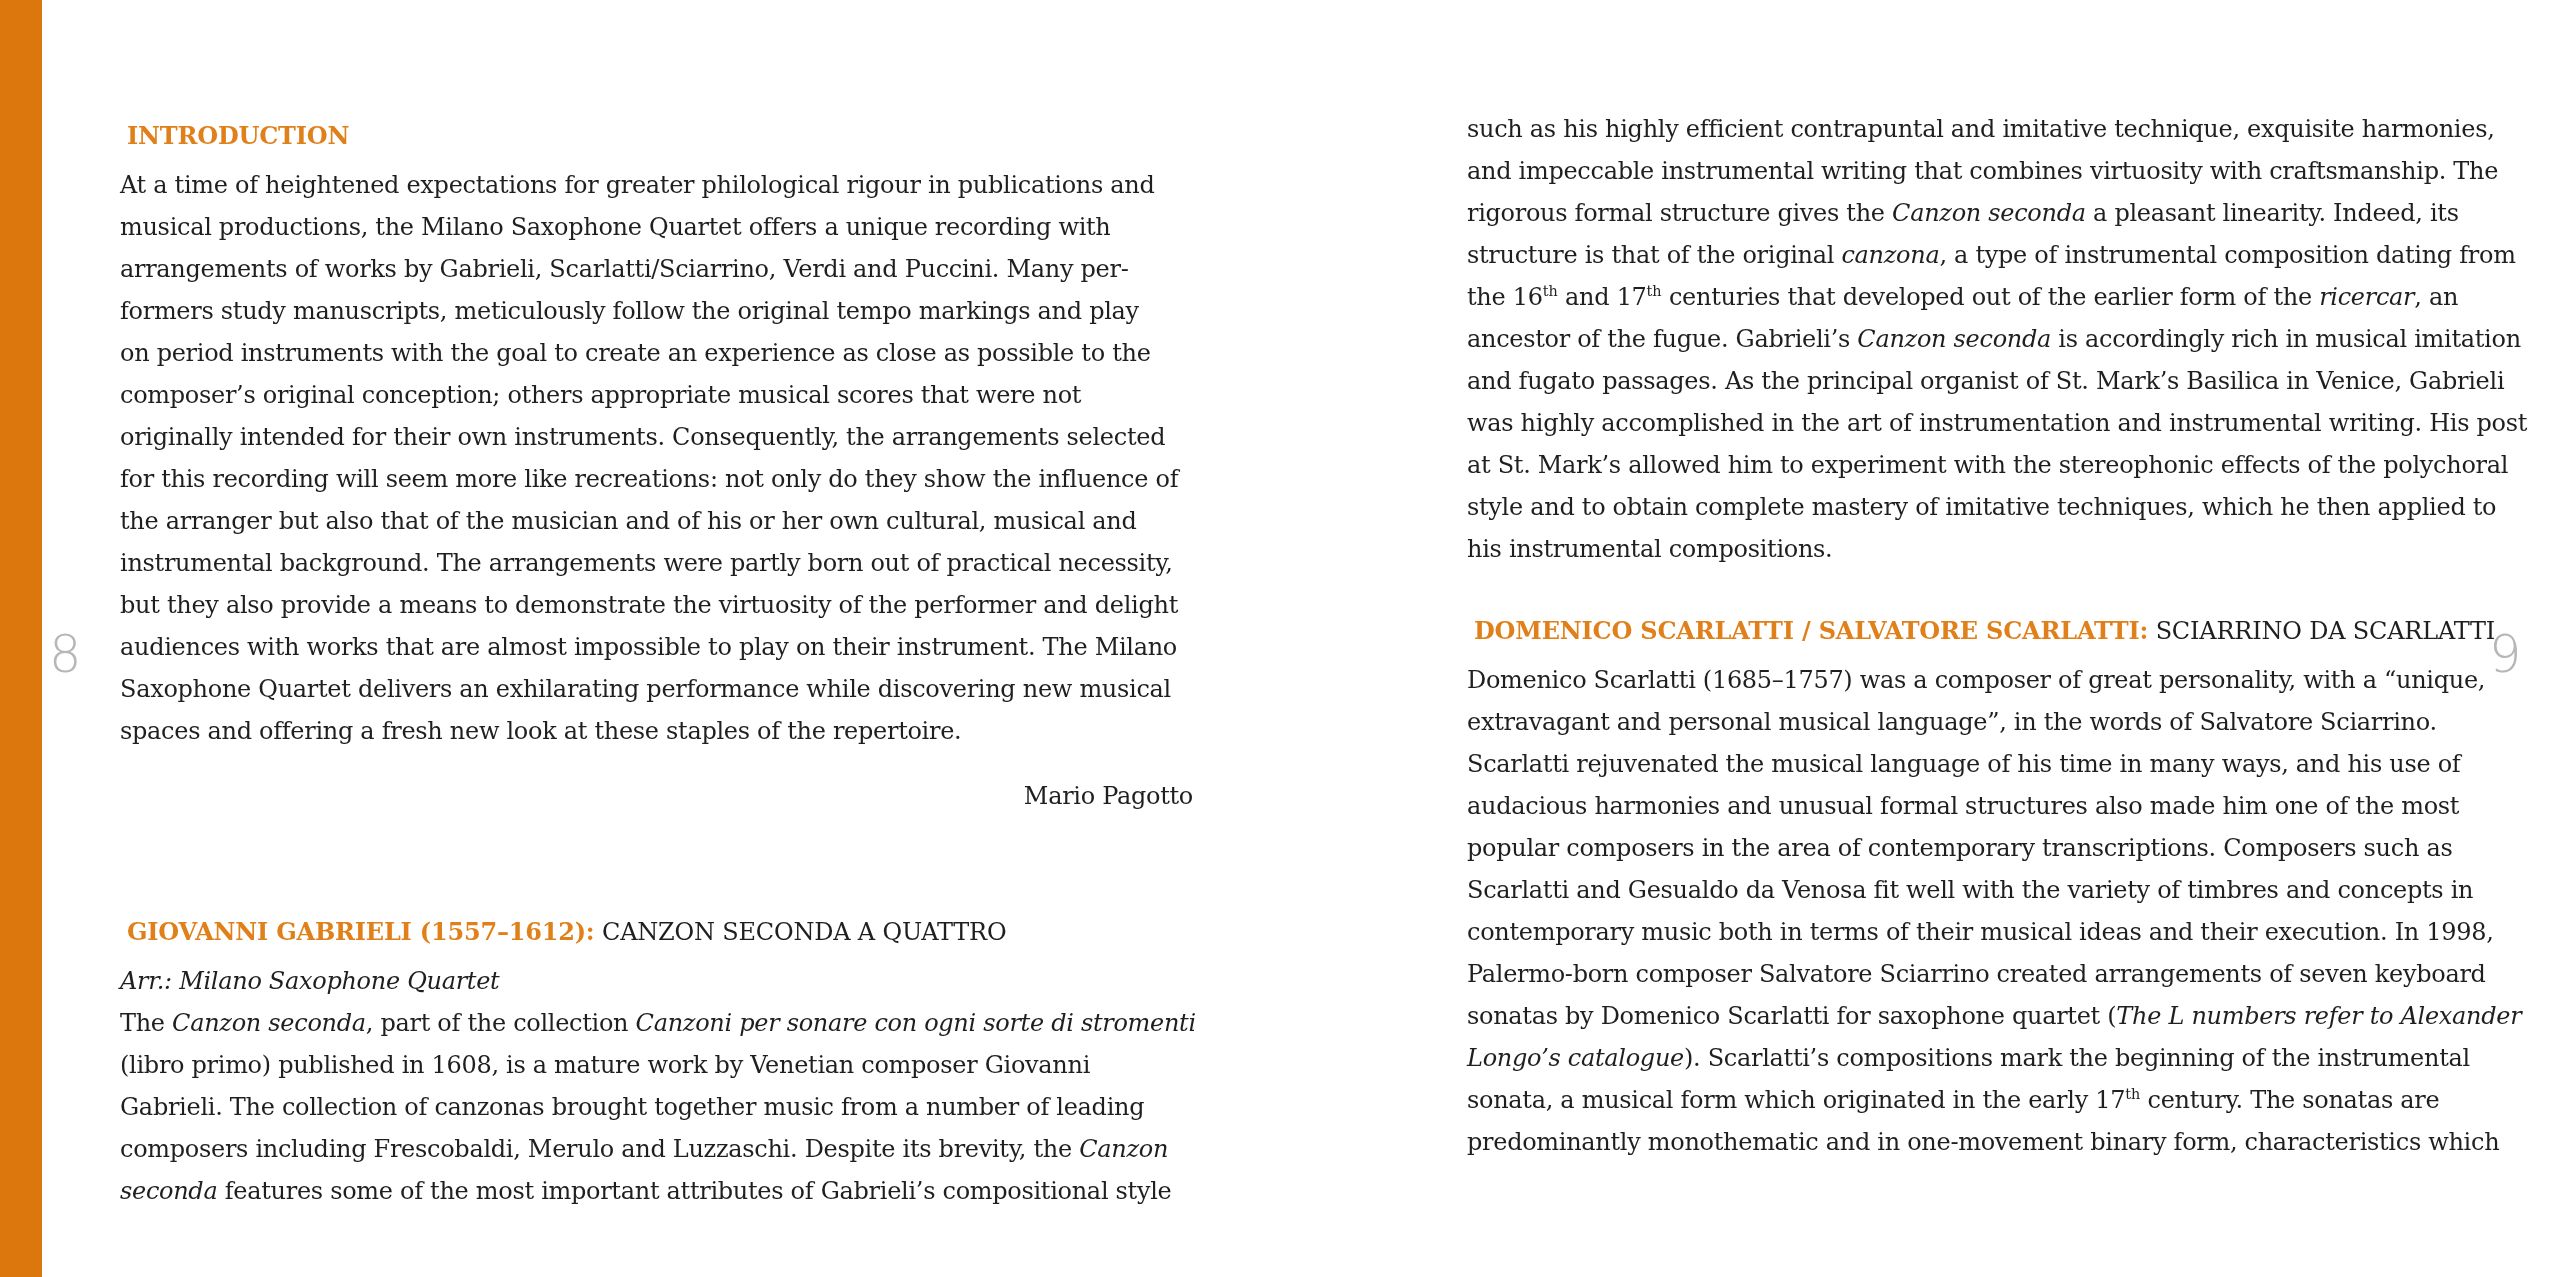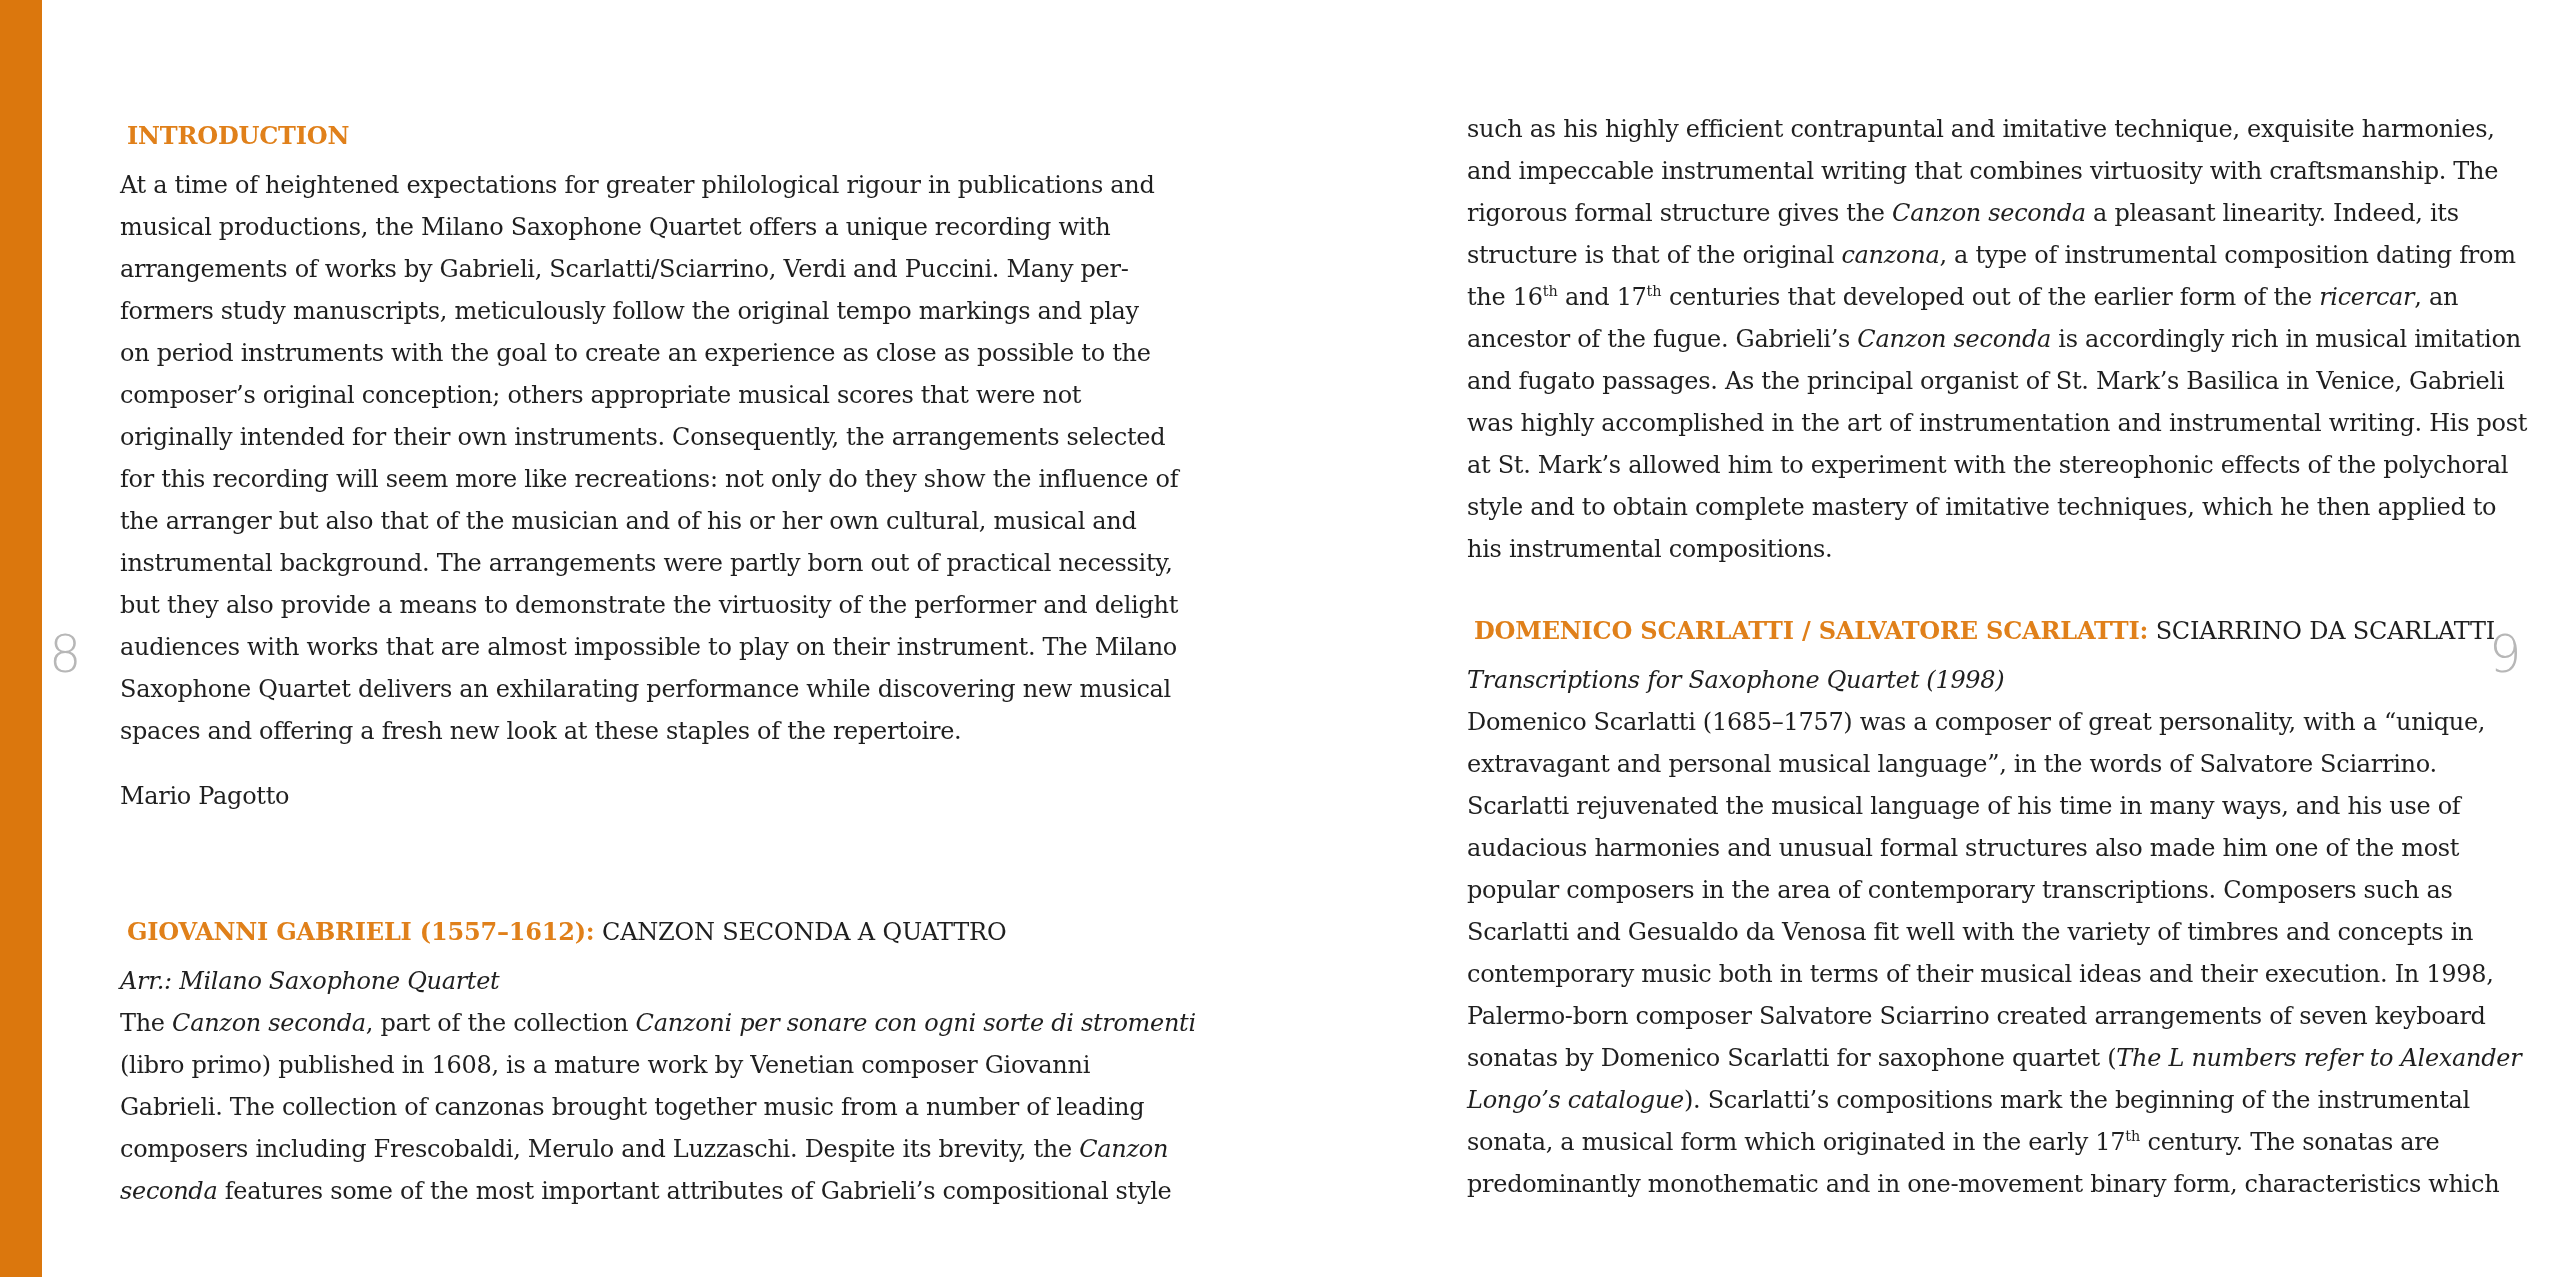--- a/index.html
+++ b/index.html
@@ -65,21 +65,21 @@
     margin: 0;
     white-space: nowrap;
   }
   .subtitle {
     margin: 0;
     font-style: italic;
     white-space: nowrap;
   }
   .byline {
     margin: 23.4px 0 0 0;
-    text-align: left;
+    text-align: right;
   }
   .section-block-gabrieli  { margin-top: 94px; }
   .section-block-scarlatti { margin-top: 40px; }
   em { }
   sup {
     font-size: 0.6em;
     line-height: 0;
     vertical-align: super;
     letter-spacing: 0;
   }
@@ -113,21 +113,20 @@
 
   </div>
 
   <div class="column column-right">
 
     <p class="body">such as his highly efficient contrapuntal and imitative technique, exquisite harmonies,<br>and impeccable instrumental writing that combines virtuosity with craftsmanship. The<br>rigorous formal structure gives the <em>Canzon seconda</em> a pleasant linearity. Indeed, its<br>structure is that of the original <em>canzona</em>, a type of instrumental composition dating from<br>the 16<sup>th</sup> and 17<sup>th</sup> centuries that developed out of the earlier form of the <em>ricercar</em>, an<br>ancestor of the fugue. Gabrieli’s <em>Canzon seconda</em> is accordingly rich in musical imitation<br>and fugato passages. As the principal organist of St. Mark’s Basilica in Venice, Gabrieli<br>was highly accomplished in the art of instrumentation and instrumental writing. His post<br>at St. Mark’s allowed him to experiment with the stereophonic effects of the polychoral<br>style and to obtain complete mastery of imitative techniques, which he then applied to<br>his instrumental compositions.</p>
 
     <div class="section-block-scarlatti">
       <h2 class="section-heading"><span class="orange">DOMENICO SCARLATTI / SALVATORE SCARLATTI:</span><span> SCIARRINO DA SCARLATTI</span></h2>
 
-      <p class="subtitle">Transcriptions for Saxophone Quartet (1998)</p>
 
       <p class="body">Domenico Scarlatti (1685–1757) was a composer of great personality, with a “unique,<br>extravagant and personal musical language”, in the words of Salvatore Sciarrino.<br>Scarlatti rejuvenated the musical language of his time in many ways, and his use of<br>audacious harmonies and unusual formal structures also made him one of the most<br>popular composers in the area of contemporary transcriptions. Composers such as<br>Scarlatti and Gesualdo da Venosa fit well with the variety of timbres and concepts in<br>contemporary music both in terms of their musical ideas and their execution. In 1998,<br>Palermo-born composer Salvatore Sciarrino created arrangements of seven keyboard<br>sonatas by Domenico Scarlatti for saxophone quartet (<em>The L numbers refer to Alexander</em><br><em>Longo’s catalogue</em>). Scarlatti’s compositions mark the beginning of the instrumental<br>sonata, a musical form which originated in the early 17<sup>th</sup> century. The sonatas are<br>predominantly monothematic and in one-movement binary form, characteristics which</p>
     </div>
 
   </div>
 
 </div>
 
 
 </body></html>

